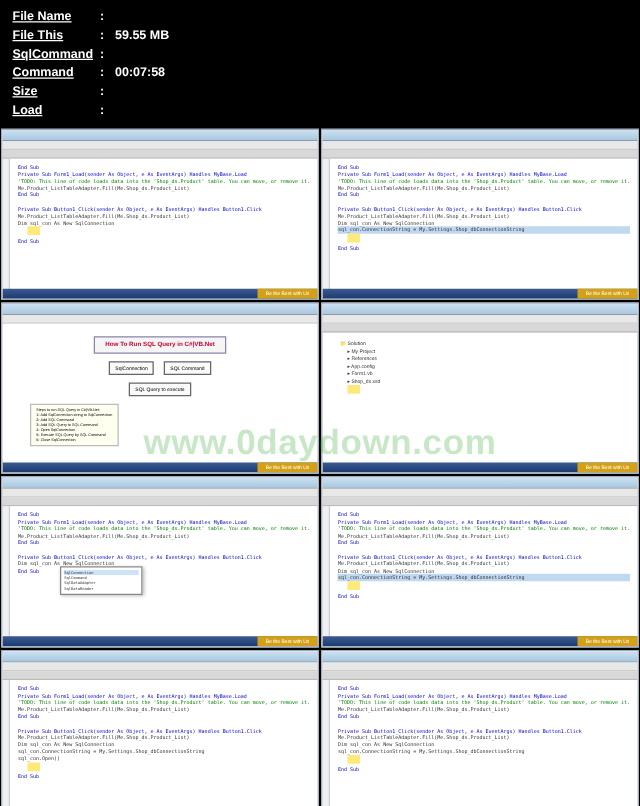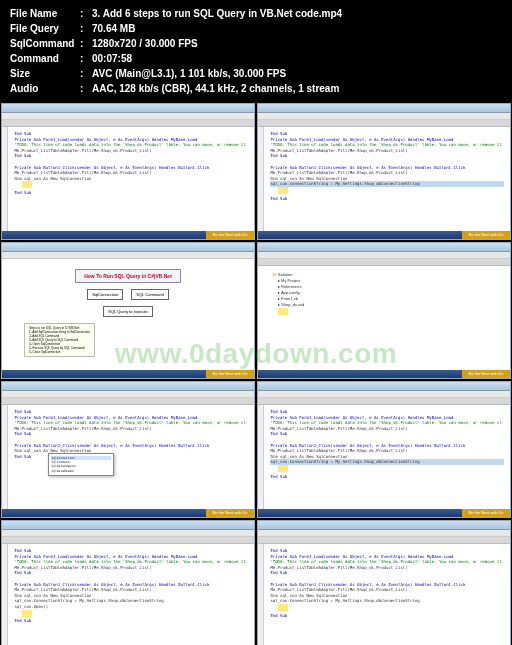--- a/index.html
+++ b/index.html
@@ -17,20 +17,21 @@
   padding: 6px 10px;
   font-size: 10px;
   font-weight: bold;
   line-height: 1.5;
 }
 .header-row {
   display: flex;
 }
 .header-label {
   width: 70px;
+  text-decoration: underline;
 }
 .header-colon {
   width: 12px;
 }
 .grid {
   display: grid;
   grid-template-columns: 1fr 1fr;
   gap: 2px;
   background: #000;
   padding: 1px;
@@ -189,46 +190,42 @@
   left: 40px;
 }
 </style>
 </head>
 <body>
 
 <div class="header">
   <div class="header-row">
     <span class="header-label">File Name</span>
     <span class="header-colon">:</span>
-    <span>3. Add 6 steps to run SQL Query in VB.Net code.mp4</span>
-  </div>
-  <div class="header-row">
-    <span class="header-label">File Query</span>
-    <span class="header-colon">:</span>
-    <span>70.64 MB</span>
+  </div>
+  <div class="header-row">
+    <span class="header-label">File This</span>
+    <span class="header-colon">:</span>
+    <span>59.55 MB</span>
   </div>
   <div class="header-row">
     <span class="header-label">SqlCommand</span>
     <span class="header-colon">:</span>
-    <span>1280x720 / 30.000 FPS</span>
   </div>
   <div class="header-row">
     <span class="header-label">Command</span>
     <span class="header-colon">:</span>
     <span>00:07:58</span>
   </div>
   <div class="header-row">
     <span class="header-label">Size</span>
     <span class="header-colon">:</span>
-    <span>AVC (Main@L3.1), 1 101 kb/s, 30.000 FPS</span>
-  </div>
-  <div class="header-row">
-    <span class="header-label">Audio</span>
-    <span class="header-colon">:</span>
-    <span>AAC, 128 kb/s (CBR), 44.1 kHz, 2 channels, 1 stream</span>
+  </div>
+  <div class="header-row">
+    <span class="header-label">Load</span>
+    <span class="header-colon">:</span>
   </div>
 </div>
 
 <div class="watermark">www.0daydown.com</div>
 
 <div class="grid">
 
   <div class="tile">
     <div class="tile-titlebar"></div>
     <div class="tile-menubar"></div>

